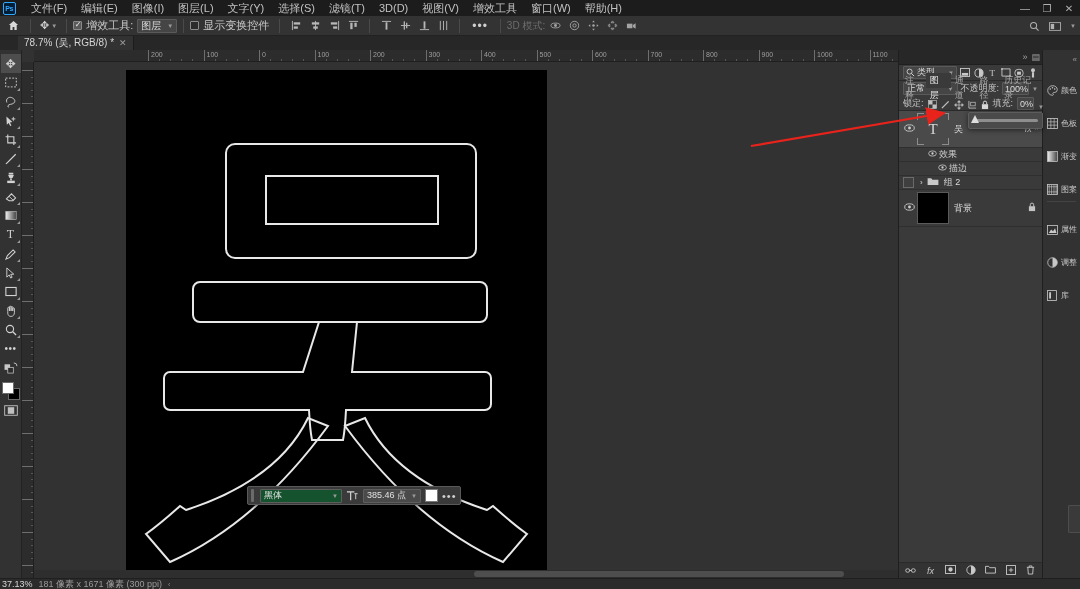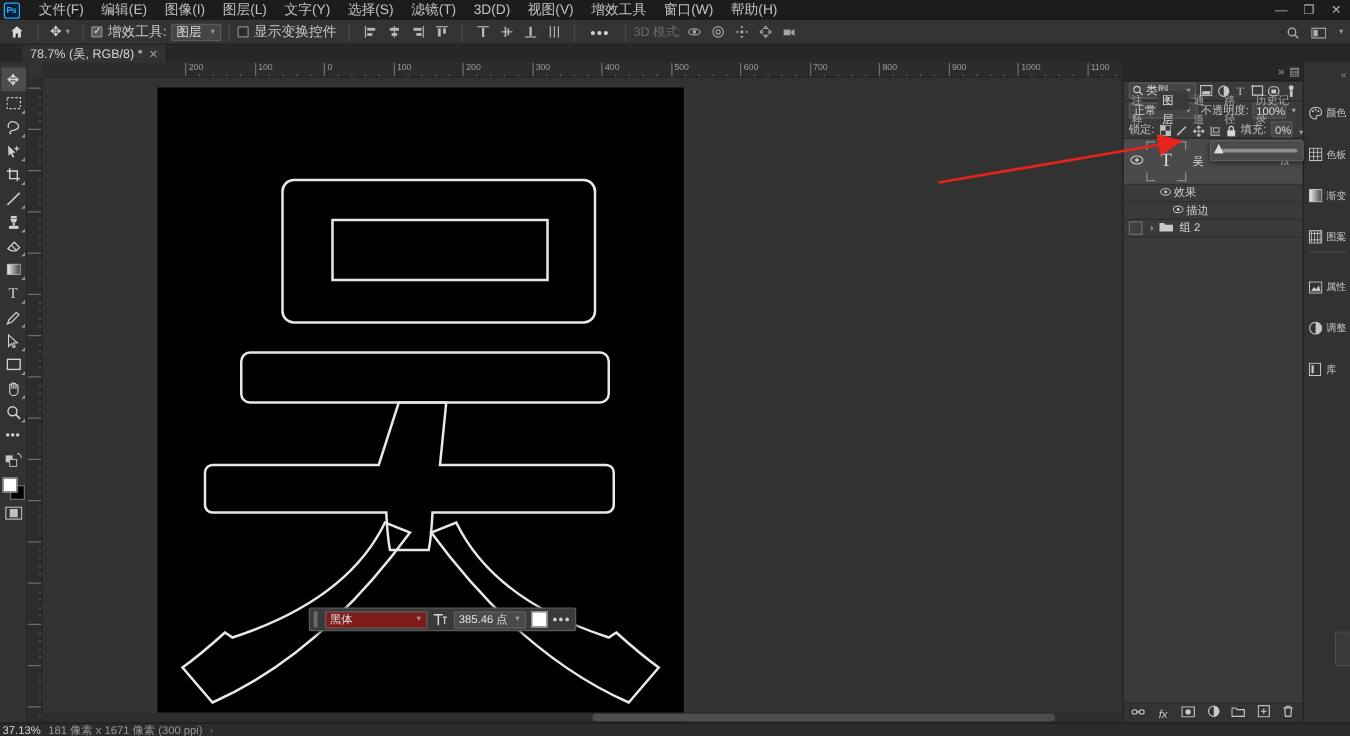--- a/index.html
+++ b/index.html
@@ -116,21 +116,21 @@
   .glyph-svg{ position:absolute; left:0; top:0; }
 
   .text-toolbar{
     position:absolute; left:213px; top:424px; height:19px;
     background:#3a3a3a; border:1px solid #5a5a5a; border-radius:2px;
     display:flex; align-items:center; padding:0 3px; gap:4px;
     box-shadow:0 1px 4px rgba(0,0,0,.6);
   }
   .tt-grip{ width:3px;height:13px;background:#6b6b6b;border-radius:1px; margin-right:2px;}
   .tt-font{
-    width:82px;height:14px;background:#7f1d1d;border:1px solid #5e5e5e;border-radius:1px;
+    width:82px;height:14px;background:#14532d;border:1px solid #5e5e5e;border-radius:1px;
     display:flex;align-items:center;justify-content:space-between;padding:0 3px;font-size:9px;color:#e0e0e0;
   }
   .tt-size{
     width:58px;height:14px;background:#4a4a4a;border:1px solid #5e5e5e;border-radius:1px;
     display:flex;align-items:center;justify-content:space-between;padding:0 3px;font-size:9px;color:#e0e0e0;
   }
   .tt-color{ width:13px;height:13px;background:#fff;border:1px solid #7a7a7a; }
   .tt-dots{ font-size:11px;color:#d0d0d0; letter-spacing:1px; }
 
   .scroll-h{
@@ -912,20 +912,36 @@
           <span class="eyebox"></span>
           <span style="margin:0 4px 0 6px;font-size:8px;">›</span>
           <span style="margin-right:5px;">
             <svg width="12" height="9" viewBox="0 0 13 10">
                 <path d="M0.5 9 V1.5 H4.5 L5.8 3 H12.5 V9 Z" fill="#c9c9c9"></path>
               </svg>
           </span>
           <span>组 2</span>
         </div>
 
+        <div class="layer">
+          <div class="eye">
+            <svg width="11" height="8" viewBox="0 0 12 9">
+                <ellipse cx="6" cy="4.5" rx="5.4" ry="3.6" fill="none" stroke="#d0d0d0" stroke-width="1"></ellipse>
+                <circle cx="6" cy="4.5" r="1.6" fill="#d0d0d0"></circle>
+              </svg>
+          </div>
+          <div class="thumb-box" style="background:#000;"></div>
+          <span class="lname">背景</span>
+          <span class="lock-ico">
+            <svg width="8" height="10" viewBox="0 0 9 11">
+                <rect x="1" y="4.6" width="7" height="5.5" fill="#c4c4c4"></rect>
+                <path d="M2.6 4.6 V3 a1.9 1.9 0 0 1 3.8 0 V4.6" fill="none" stroke="#c4c4c4" stroke-width="1.1"></path>
+              </svg>
+          </span>
+        </div>
       </div>
 
       <div class="layer-footer">
         <span class="lfi"><svg width="11" height="7" viewBox="0 0 12 8">
               <rect x="0.5" y="2" width="4.5" height="4" rx="2" fill="none" stroke="#c9c9c9" stroke-width="1"></rect>
               <rect x="7" y="2" width="4.5" height="4" rx="2" fill="none" stroke="#c9c9c9" stroke-width="1"></rect>
               <line x1="4.6" y1="4" x2="7.4" y2="4" stroke="#c9c9c9" stroke-width="1"></line>
             </svg></span>
         <span class="lfi" style="font-style:italic;font-size:9px;">fx</span>
         <span class="lfi"><svg width="11" height="9" viewBox="0 0 12 10">

